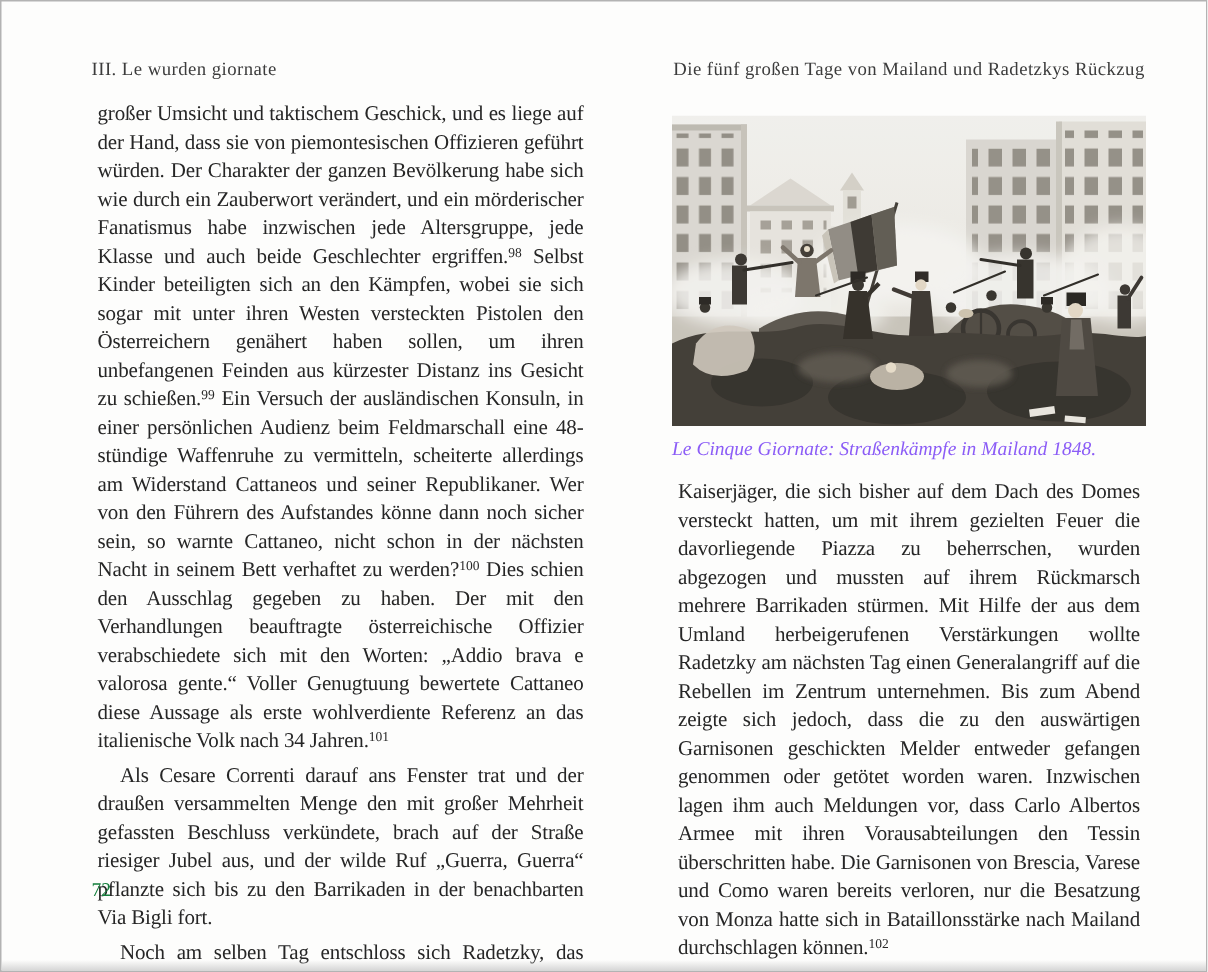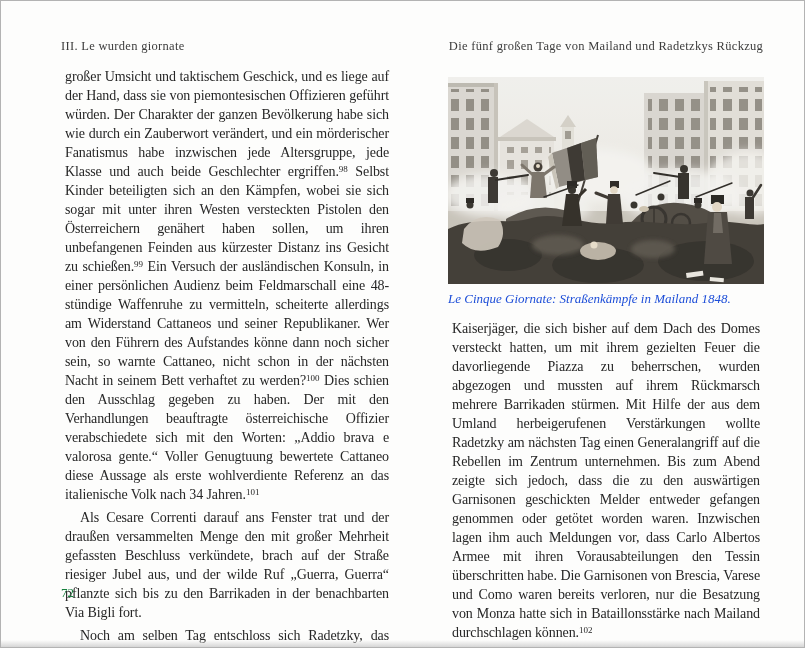--- a/index.html
+++ b/index.html
@@ -32,21 +32,21 @@
   }
   .body-text p { margin:4px; }
   .body-text p.indent { text-indent:15px; }
   sup { font-size:9px; line-height:0; vertical-align:4px; letter-spacing:0; }
   .illustration {
     display:block; margin-top:23px;
     width:316px; height:207px;
   }
   .caption {
     margin-top:7px;
-    font-style:italic; font-size:13px; line-height:16px; color:#1d4ed8;
+    font-style:italic; font-size:13px; line-height:16px; color:#8b5cf6;
   }
   .caption + .body-text { margin-top:12px; }
   .pageno {
     position:absolute; top:584px;
     font-size:13px; color:#15803d;
   }
   .pageno-left  { left:60px; }
   .pageno-right { left:447px; width:316px; text-align:right; }
 </style>
 </head>

